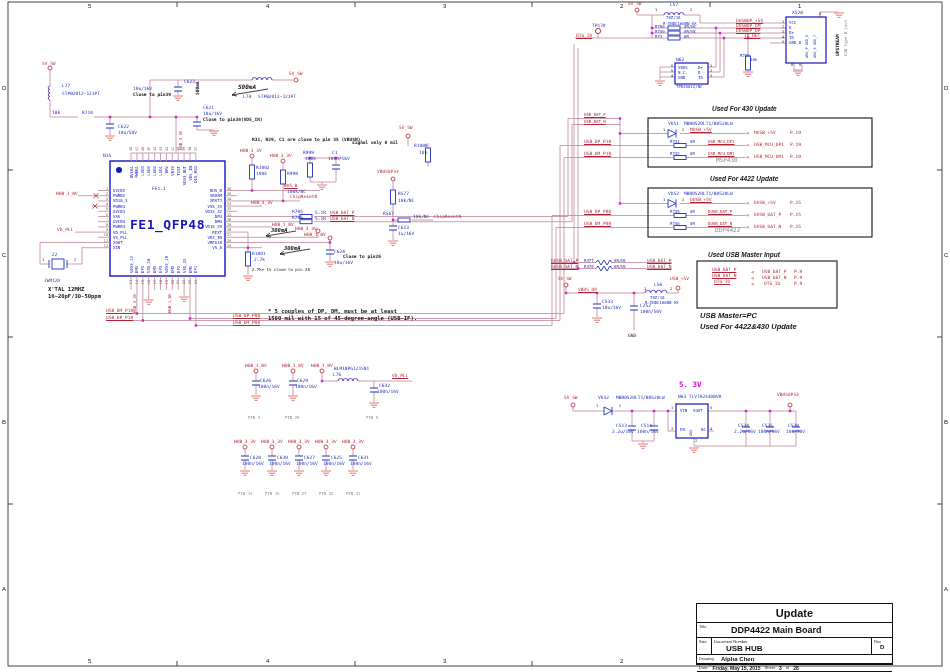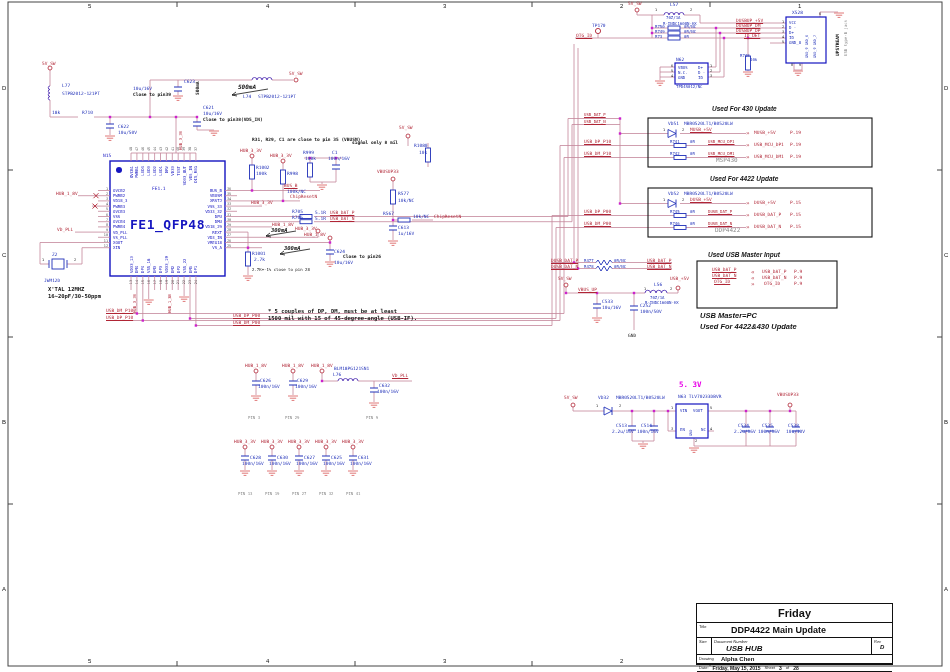--- a/index.html
+++ b/index.html
@@ -17,21 +17,21 @@
   .sbox{stroke:#151515;stroke-width:1.1;fill:none;}
   .w{stroke:#c4879b;stroke-width:0.8;fill:none;}
   
   .tb{position:absolute;left:696px;top:603px;width:197px;height:62px;border:1px solid #111;
       font-family:"Liberation Sans",sans-serif;color:#111;background:#fff;box-sizing:border-box;}
   .tb .row{box-sizing:border-box;border-bottom:1px solid #111;position:relative;}
   .tb-lab{font-size:4px;color:#222;position:absolute;left:2px;top:1px;}
   .tb-company{height:19px;font-size:11px;font-weight:bold;text-align:center;line-height:19px;}
   .tb-title{height:15px;}
   .tb-title .val{position:absolute;left:34px;top:2px;font-size:9px;font-weight:bold;}
-  .tb-doc{height:17px;display:flex;font-style:italic;}
+  .tb-doc{height:17px;display:flex;}
   .tb-size{width:14px;border-right:1px solid #111;position:relative;}
   .tb-docnum{flex:1;position:relative;border-right:1px solid #111;}
   .tb-docnum .val{position:absolute;left:14px;top:6px;font-size:8px;font-weight:bold;}
   .tb-rev{width:20px;position:relative;}
   .tb-rev .val{position:absolute;left:8px;top:6px;font-size:6px;font-weight:bold;}
   .tb-drawing{height:9px;}
   .tb-drawing .val{position:absolute;left:24px;top:1px;font-size:6px;font-weight:bold;}
   .tb-date{height:8px;border-bottom:none;font-size:4.5px;display:flex;gap:4px;align-items:center;padding-left:2px;}
   .tb-date .lab{font-size:4px;color:#222;}
   .tb-date b{font-size:5px;}
@@ -881,24 +881,24 @@
       <span class="t cp" style="left: 738px; top: 424px; font-size: 4.5px;">C534</span>
       <span class="t cp" style="left: 734px; top: 430px; font-size: 4.5px;">2.2u/16V</span>
       <span class="t cp" style="left: 762px; top: 424px; font-size: 4.5px;">C535</span>
       <span class="t cp" style="left: 758px; top: 430px; font-size: 4.5px;">100n/16V</span>
       <span class="t cp" style="left: 788px; top: 424px; font-size: 4.5px;">C538</span>
       <span class="t cp" style="left: 786px; top: 430px; font-size: 4.5px;">10u/10V</span>
       <span class="t cn" style="left: 777px; top: 393px; font-size: 4.5px;">VBUSUP33</span>
     </div>
 
   <div class="tb">
-    <div class="row tb-company">Friday</div>
+    <div class="row tb-company">Update</div>
     <div class="row tb-title">
       <span class="tb-lab">Title</span>
-      <span class="val">DDP4422 Main Update</span>
+      <span class="val">DDP4422 Main Board</span>
     </div>
     <div class="row tb-doc">
       <div class="tb-size">
         <span class="tb-lab">Size</span>
       </div>
       <div class="tb-docnum">
         <span class="tb-lab">Document Number</span>
         <span class="val">USB HUB</span>
       </div>
       <div class="tb-rev">

